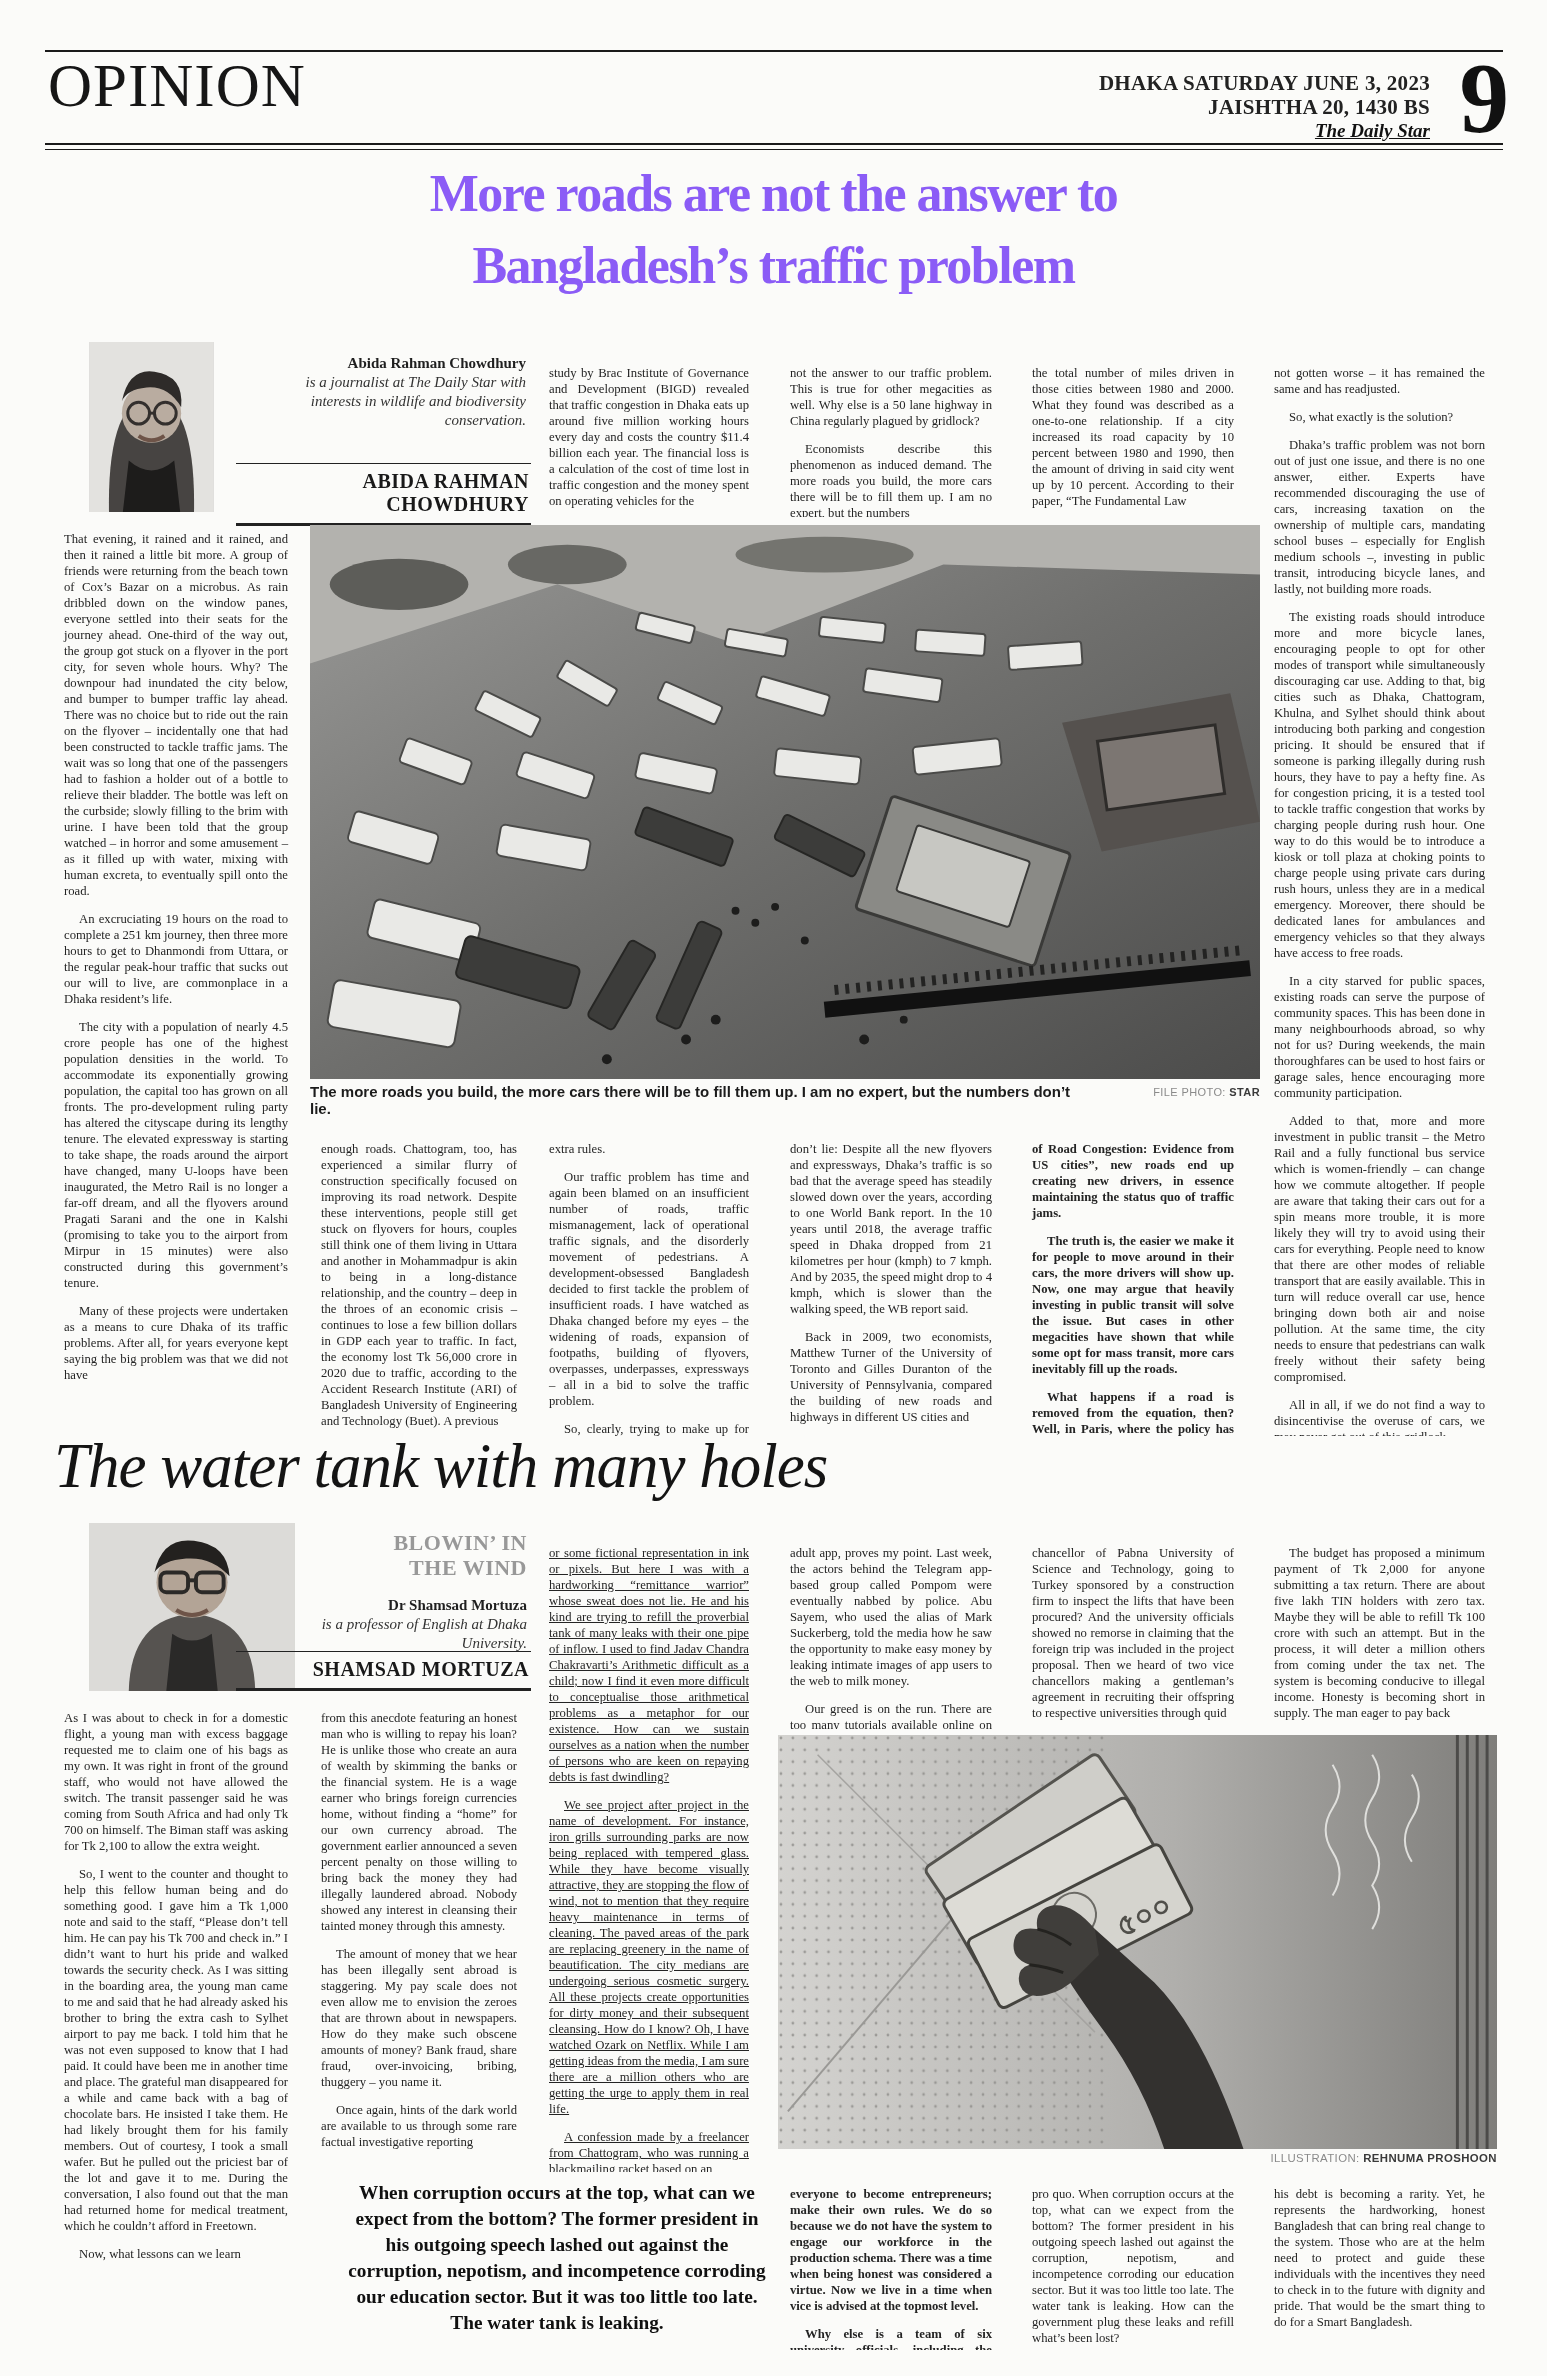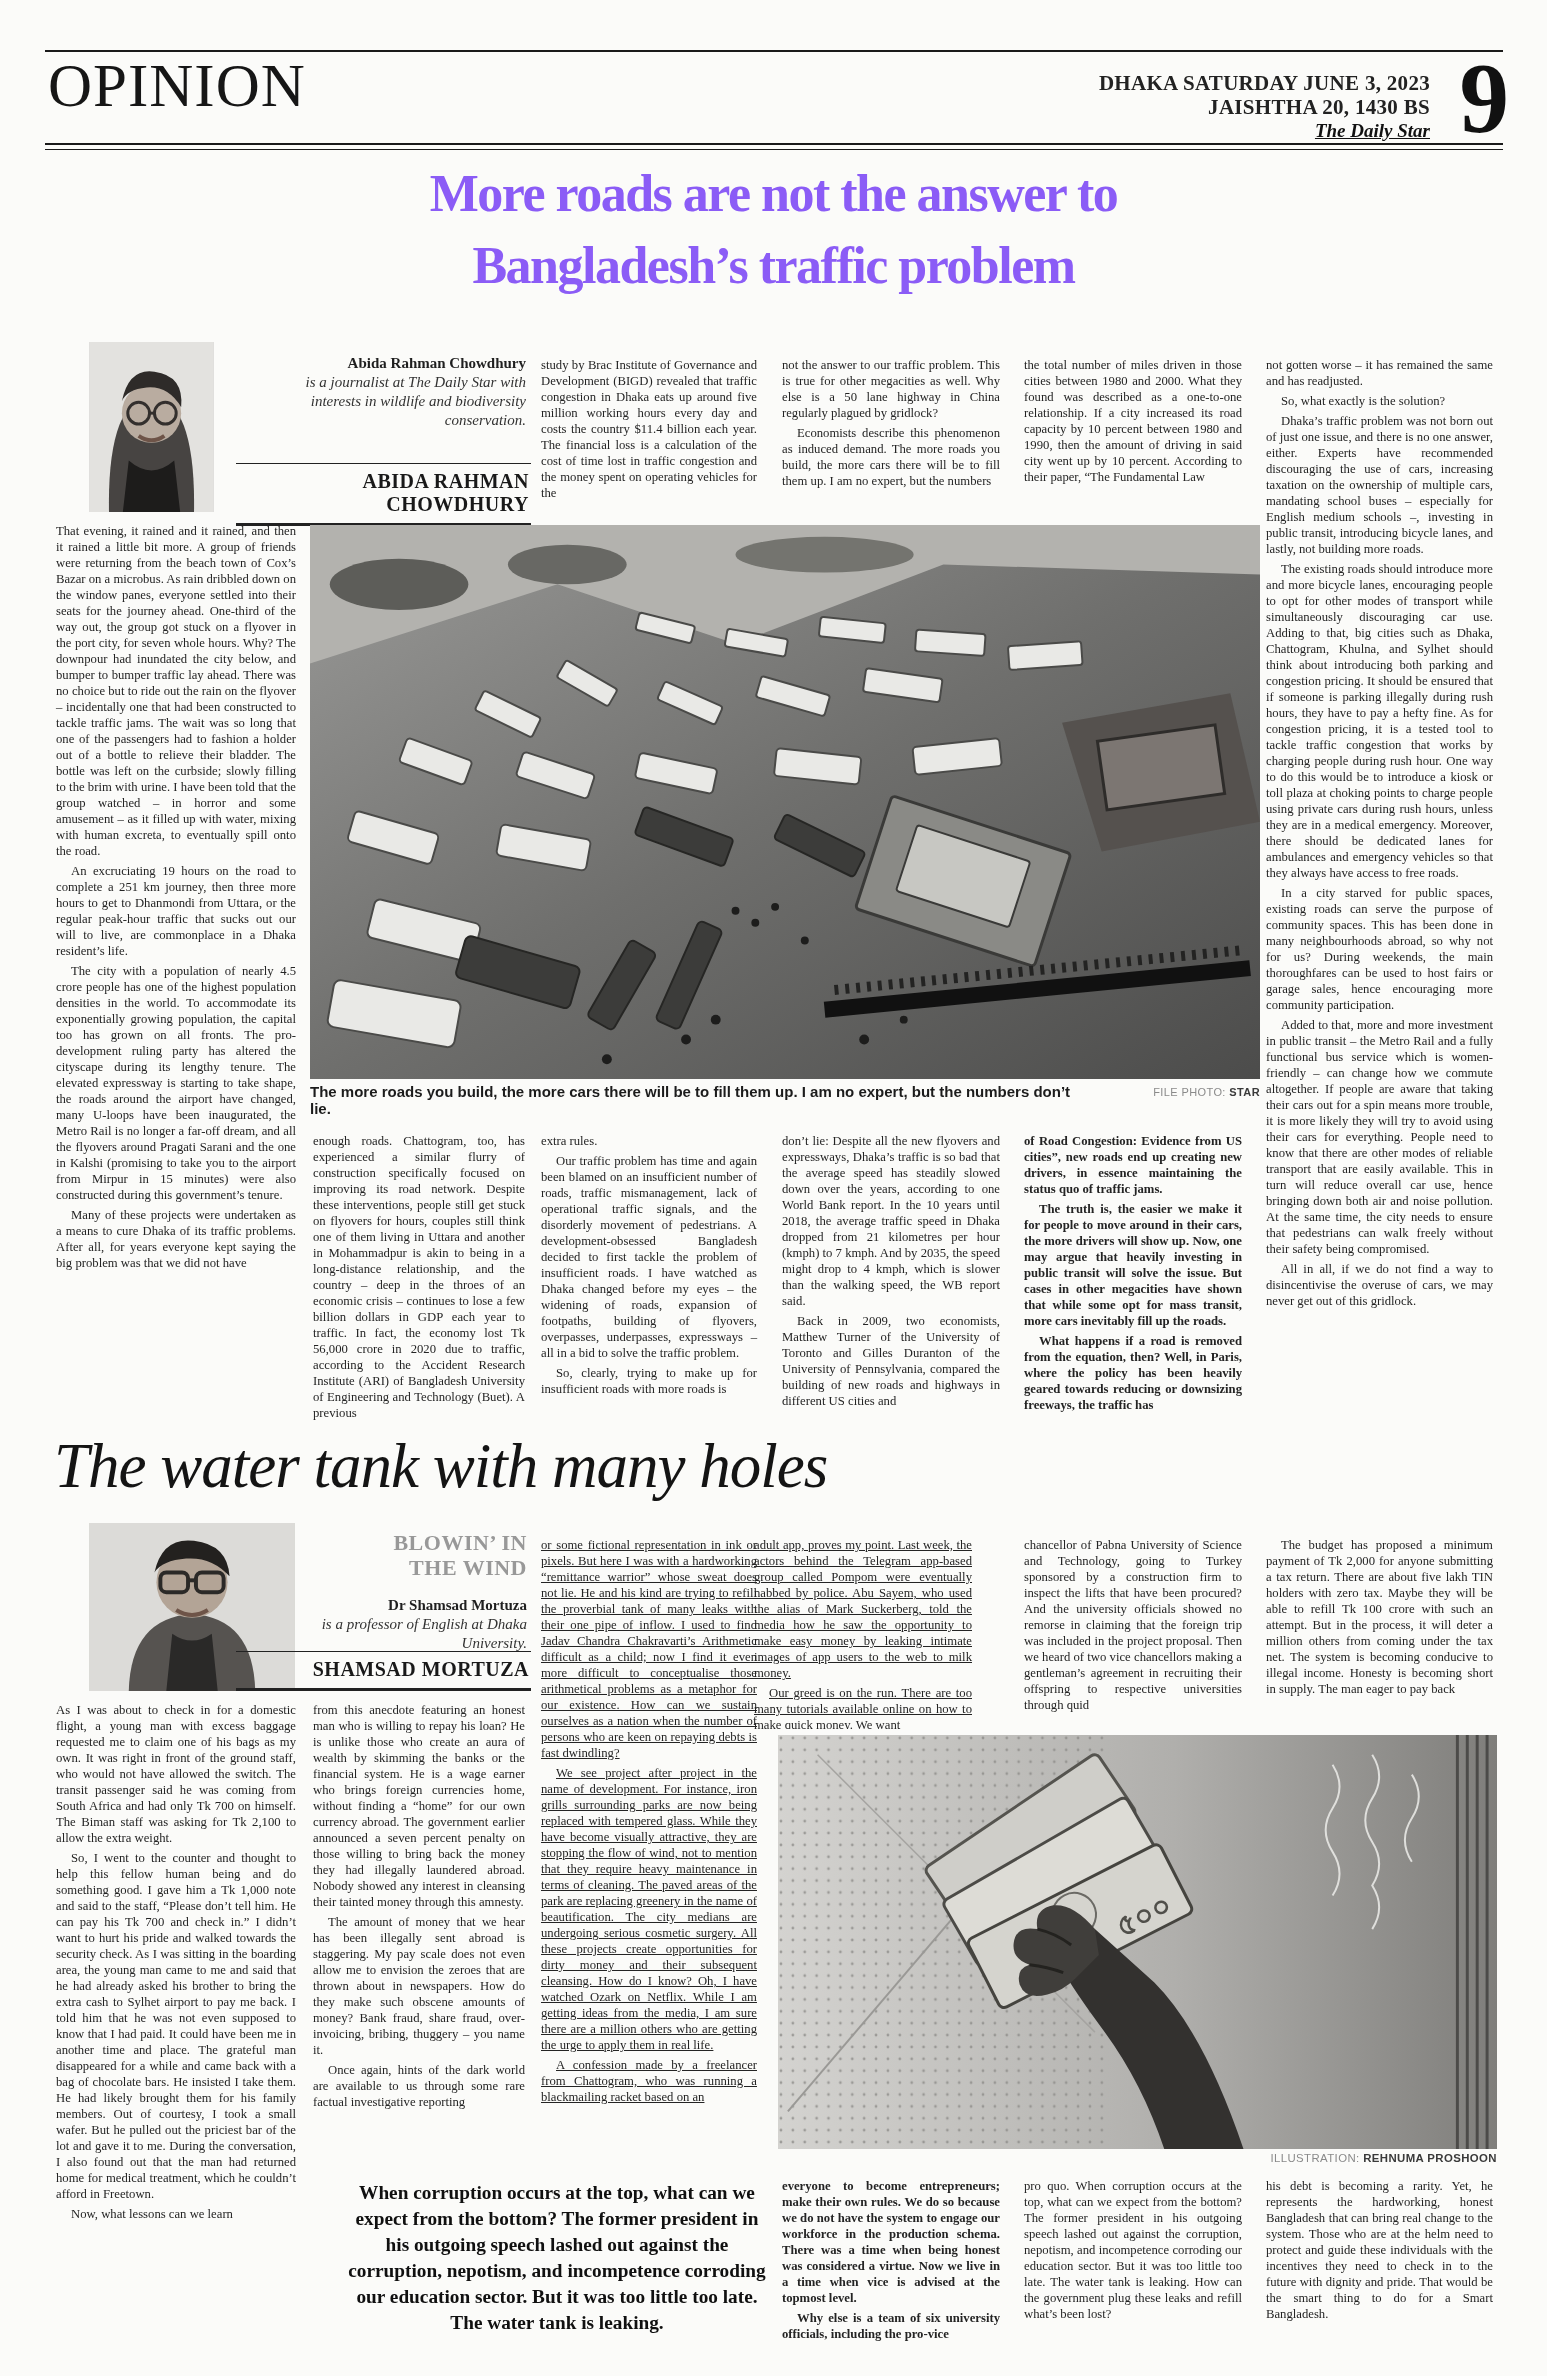--- a/index.html
+++ b/index.html
@@ -17,21 +17,21 @@
   
   .headline1{left:59px;top:158px;width:1429px;text-align:center;font-weight:bold;
              font-size:52px;line-height:72px;letter-spacing:-1.5px;color:#8b5cf6;}
   .portrait{background:#d8d8d6;overflow:hidden;}
   .bio-block{text-align:right;font-size:15px;line-height:19px;}
   .bio-name{font-weight:bold;}
   .bio-text{font-style:italic;color:#333;}
   .byline-box{border-top:1.5px solid #222;border-bottom:3px solid #222;text-align:right;padding:6px 2px 7px 0;}
   .byline-box .byl{font-size:20px;font-weight:bold;letter-spacing:0.5px;color:#191919;}
   .col{font-size:12.7px;line-height:16px;text-align:justify;color:#242424;overflow:hidden;}
-  .col p{margin:4px;text-indent:15px;}
+  .col p{margin:12px;text-indent:15px;}
   .col p.noind{text-indent:0;}
   .photo-box{background:#777;}
   .caption-row{left:310px;top:1083px;width:950px;display:flex;justify-content:space-between;align-items:flex-start;
                font-family:"Liberation Sans",sans-serif;}
   .caption{font-size:15px;font-weight:bold;color:#1c1c1c;max-width:782px;}
   .photo-credit{font-size:11px;color:#8a8a8a;letter-spacing:0.4px;white-space:nowrap;padding-top:3px;text-align:center;}
   .photo-credit b{color:#3a3a3a;}
   
   .headline2{left:54px;top:1434px;width:1287px;font-style:italic;font-size:63px;line-height:65px;
              letter-spacing:-1px;color:#141414;}
@@ -235,21 +235,21 @@
   <div class="abs col" style="left:309px;top:1698px;width:220px;height:473px;">
       <p class="noind">from this anecdote featuring an honest man who is willing to repay his loan? He is unlike those who create an aura of wealth by skimming the banks or the financial system. He is a wage earner who brings foreign currencies home, without finding a “home” for our own currency abroad. The government earlier announced a seven percent penalty on those willing to bring back the money they had illegally laundered abroad. Nobody showed any interest in cleansing their tainted money through this amnesty.</p>
       <p>The amount of money that we hear has been illegally sent abroad is staggering. My pay scale does not even allow me to envision the zeroes that are thrown about in newspapers. How do they make such obscene amounts of money? Bank fraud, share fraud, over-invoicing, bribing, thuggery – you name it.</p>
       <p>Once again, hints of the dark world are available to us through some rare factual investigative reporting</p>
     </div>
   <div class="abs col" style="left:537px;top:1533px;width:224px;height:639px;text-decoration:underline;">
       <p class="noind">or some fictional representation in ink or pixels. But here I was with a hardworking “remittance warrior” whose sweat does not lie. He and his kind are trying to refill the proverbial tank of many leaks with their one pipe of inflow. I used to find Jadav Chandra Chakravarti’s Arithmetic difficult as a child; now I find it even more difficult to conceptualise those arithmetical problems as a metaphor for our existence. How can we sustain ourselves as a nation when the number of persons who are keen on repaying debts is fast dwindling?</p>
       <p>We see project after project in the name of development. For instance, iron grills surrounding parks are now being replaced with tempered glass. While they have become visually attractive, they are stopping the flow of wind, not to mention that they require heavy maintenance in terms of cleaning. The paved areas of the park are replacing greenery in the name of beautification. The city medians are undergoing serious cosmetic surgery. All these projects create opportunities for dirty money and their subsequent cleansing. How do I know? Oh, I have watched Ozark on Netflix. While I am getting ideas from the media, I am sure there are a million others who are getting the urge to apply them in real life.</p>
       <p>A confession made by a freelancer from Chattogram, who was running a blackmailing racket based on an</p>
     </div>
-  <div class="abs col" style="left:750px;top:1533px;width:226px;height:196px;text-decoration:underline;">
+  <div class="abs col" style="left:778px;top:1533px;width:226px;height:196px;">
       <p class="noind">adult app, proves my point. Last week, the actors behind the Telegram app-based group called Pompom were eventually nabbed by police. Abu Sayem, who used the alias of Mark Suckerberg, told the media how he saw the opportunity to make easy money by leaking intimate images of app users to the web to milk money.</p>
       <p>Our greed is on the run. There are too many tutorials available online on how to make quick money. We want</p>
     </div>
   <div class="abs col" style="left:1020px;top:1533px;width:226px;height:196px;">
       <p class="noind">chancellor of Pabna University of Science and Technology, going to Turkey sponsored by a construction firm to inspect the lifts that have been procured? And the university officials showed no remorse in claiming that the foreign trip was included in the project proposal. Then we heard of two vice chancellors making a gentleman’s agreement in recruiting their offspring to respective universities through quid</p>
     </div>
   <div class="abs col" style="left:1262px;top:1533px;width:235px;height:196px;">
       <p>The budget has proposed a minimum payment of Tk 2,000 for anyone submitting a tax return. There are about five lakh TIN holders with zero tax. Maybe they will be able to refill Tk 100 crore with such an attempt. But in the process, it will deter a million others from coming under the tax net. The system is becoming conducive to illegal income. Honesty is becoming short in supply. The man eager to pay back</p>
     </div>
 

